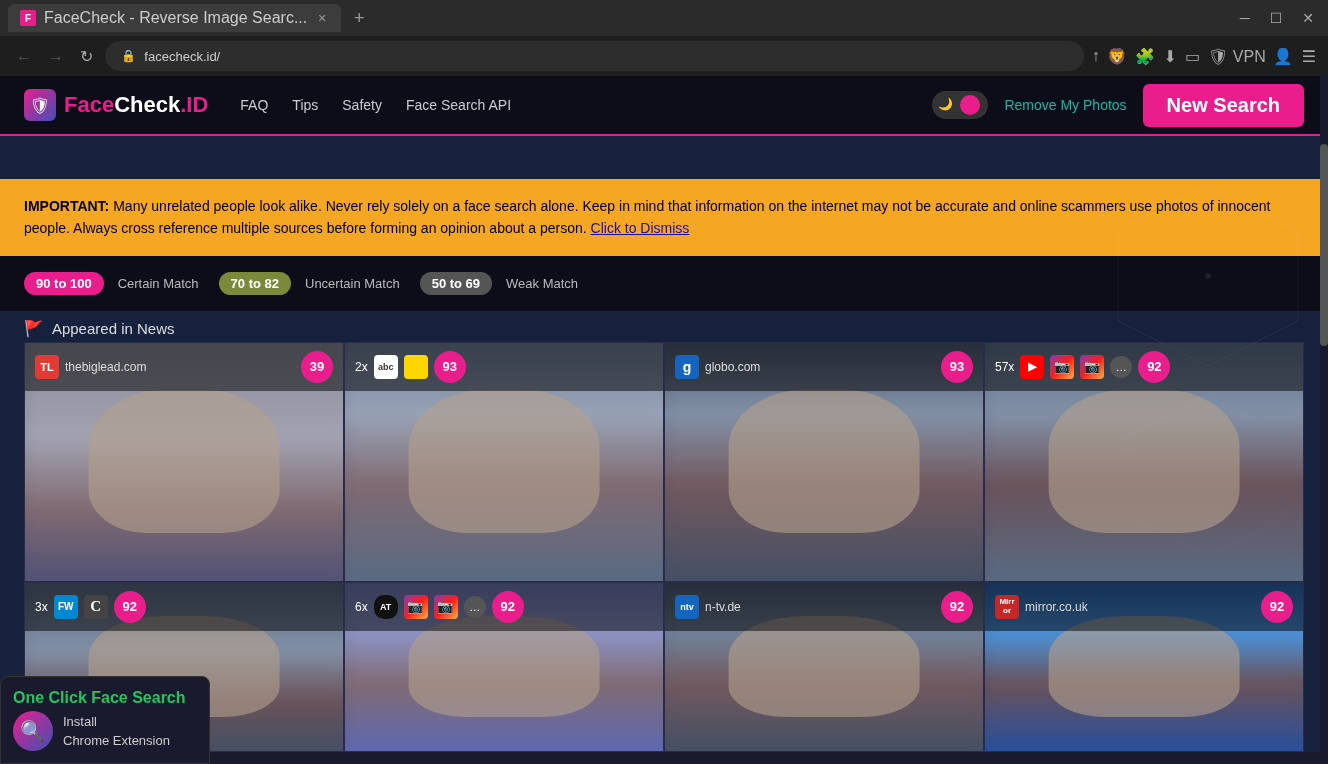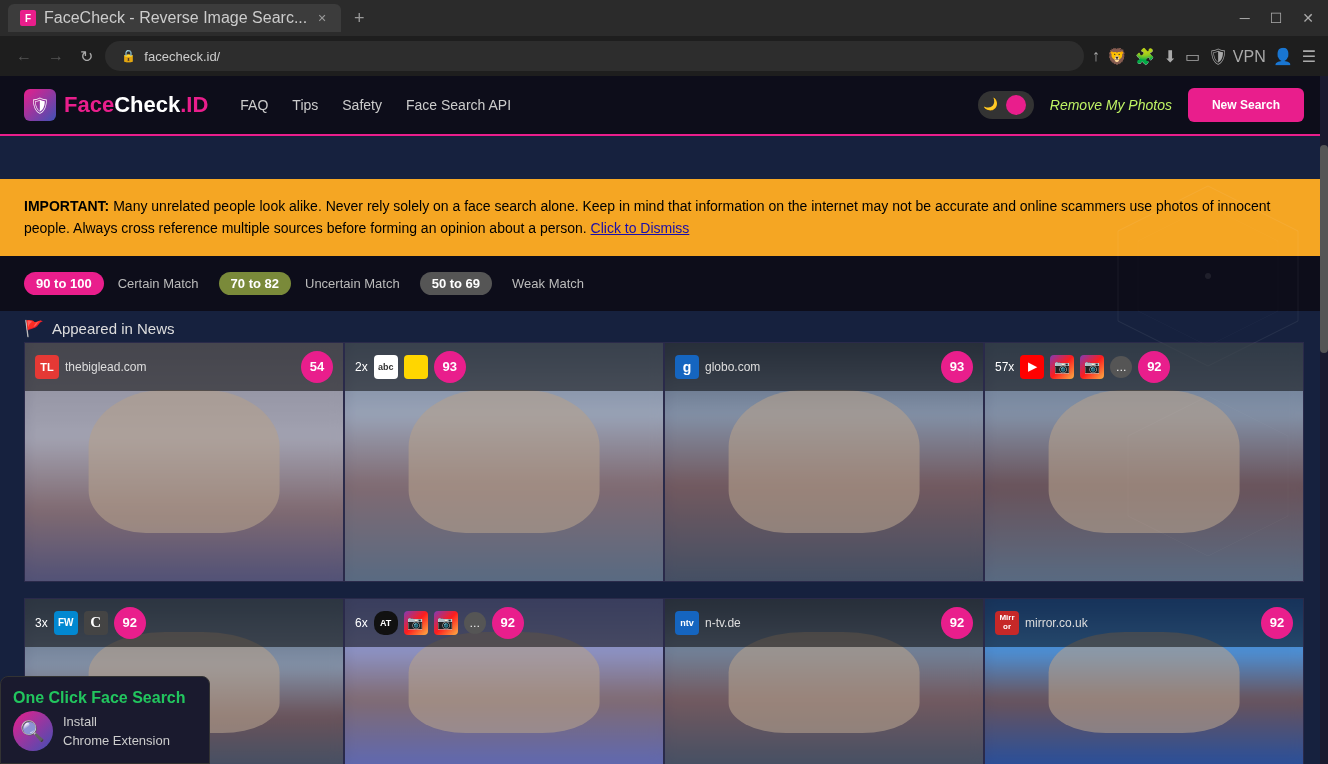--- a/index.html
+++ b/index.html
@@ -185,34 +185,33 @@
     .toggle-inner {
       position: absolute;
       left: 28px;
       top: 4px;
       width: 20px;
       height: 20px;
       background: #e91e8c;
       border-radius: 50%;
     }
     .remove-photos-btn {
-      color: #bef264;
+      color: #14b8a6;
       font-size: 14px;
       cursor: pointer;
       background: none;
       border: none;
-      font-style: italic;
     }
     .new-search-btn {
       background: #e91e8c;
       color: #fff;
       border: none;
       border-radius: 6px;
       padding: 10px 24px;
-      font-size: 12px;
+      font-size: 20px;
       font-weight: bold;
       cursor: pointer;
     }
 
     
     .warning-banner {
       background: #f5a623;
       color: #000;
       padding: 16px 24px;
       font-size: 14px;
@@ -523,38 +522,38 @@
 
   <div class="match-legend">
     <div style="display:flex;align-items:center;gap:6px;">
       <span class="match-badge badge-certain">90 to 100</span>
       <span class="match-label">Certain Match</span>
     </div>
     <div style="display:flex;align-items:center;gap:6px;">
       <span class="match-badge badge-uncertain">70 to 82</span>
       <span class="match-label">Uncertain Match</span>
     </div>
-    <div style="display:flex;align-items:center;gap:12px;">
+    <div style="display:flex;align-items:center;gap:6px;">
       <span class="match-badge badge-weak">50 to 69</span>
       <span class="match-label">Weak Match</span>
     </div>
   </div>
 
   <div class="appeared-section">
     <span>🚩</span>
     <span class="appeared-text">Appeared in News</span>
   </div>
 
-  <div class="results-grid" style="margin-bottom:16px;">
+  <div class="results-grid" style="margin-bottom:0;">
 
     <div class="result-card">
       <div class="card-header">
         <div class="card-favicon favicon-tl">TL</div>
         <span class="card-source">thebiglead.com</span>
-        <div class="card-score">54</div>
+        <div class="card-score">39</div>
       </div>
       <div class="card-image face-bg-1">
         <div class="blur-overlay"></div>
         <div class="face-silhouette"></div>
       </div>
     </div>
 
     <div class="result-card">
       <div class="card-header">
         <span class="multi-source">2x</span>

